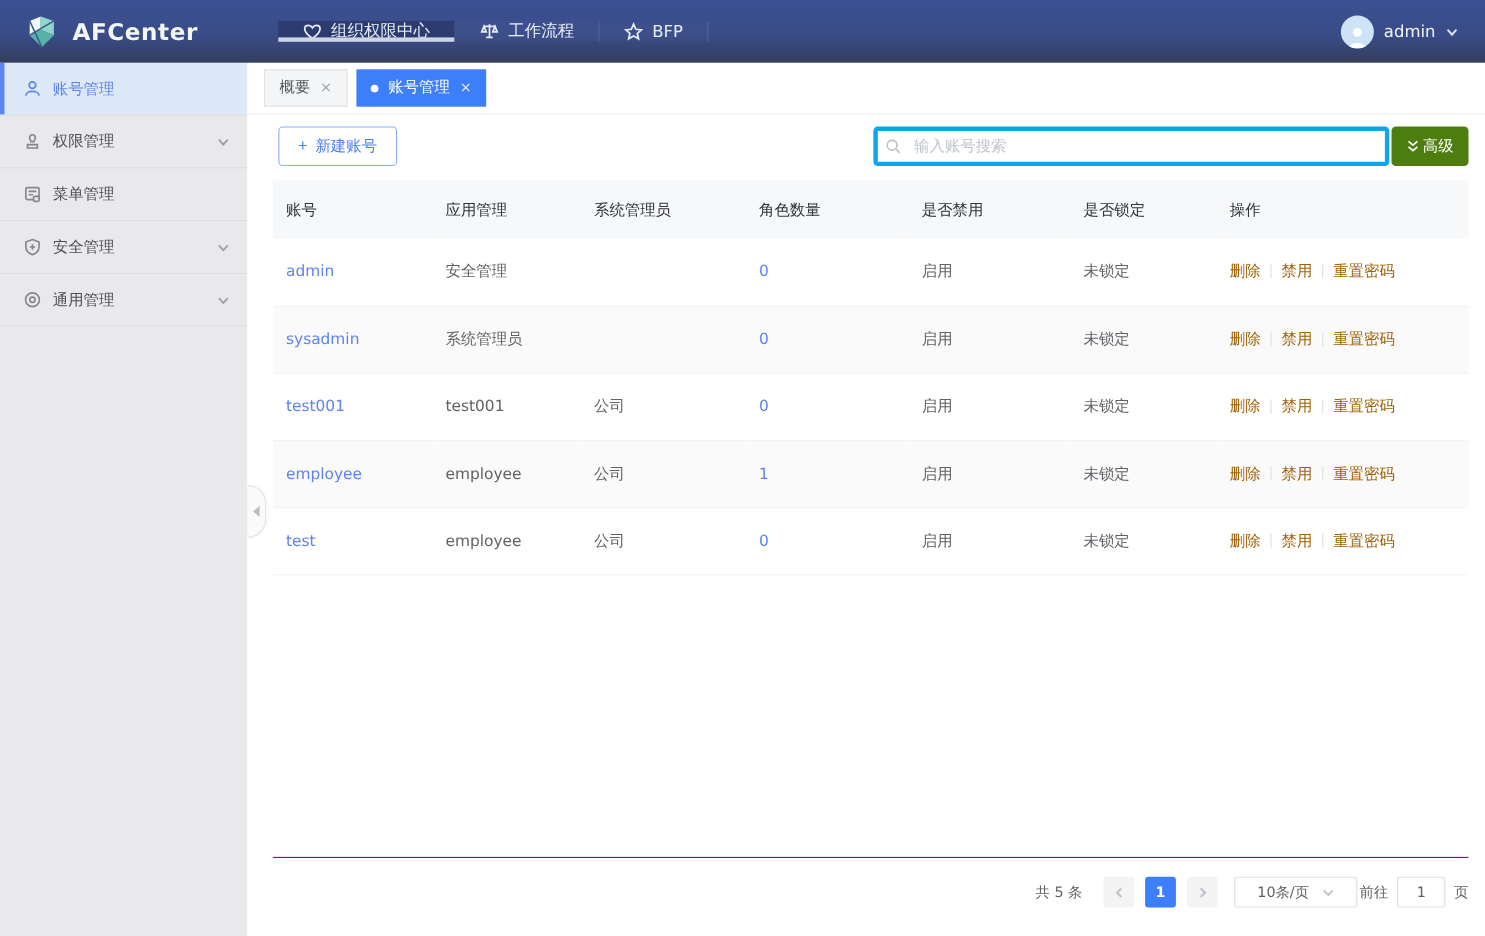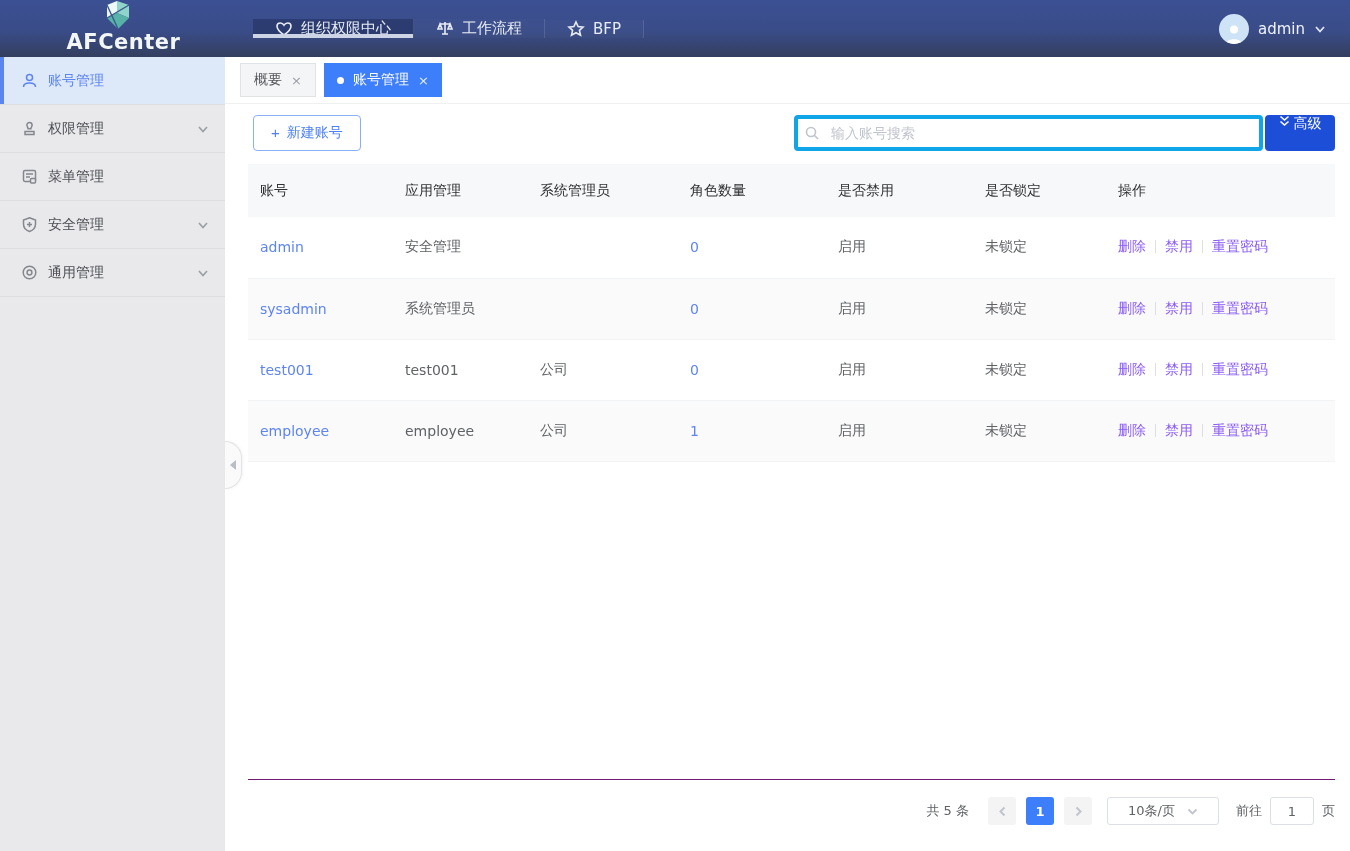--- a/index.html
+++ b/index.html
@@ -3,21 +3,21 @@
 <meta charset="utf-8">
 <style>
   * { margin:0; padding:0; box-sizing:border-box; }
   html,body { width:1350px; height:851px; overflow:hidden;
     font-family:"DejaVu Sans","Liberation Sans",sans-serif; background:#fff; }
 
   
   .header { position:absolute; top:0; left:0; width:1350px; height:57px;
     background:linear-gradient(180deg,#3b5093 0%,#3a4c88 55%,#333e5e 100%);
     display:flex; align-items:stretch; z-index:20; }
-  .logo-area { width:225px; display:flex; align-items:center; padding-left:22px;flex-direction:column; }
+  .logo-area { width:225px; display:flex; align-items:center; padding-left:22px; }
   .logo-mark { width:34px; height:30px; margin-right:10px; }
   .logo-text { color:#f2f6f5; font-size:21px; font-weight:bold; letter-spacing:.5px; }
   .top-nav { display:flex; align-items:center;margin-left:28px; }
   .nav-item { display:flex; align-items:center; gap:8px; padding:0 22px;
     color:#e8ecf5; font-size:15px; cursor:pointer; position:relative;
     border-right:1px solid rgba(255,255,255,.12); background:rgba(255,255,255,.02); }
   .nav-item .nicon { width:18px; height:18px; stroke:#e8ecf5; fill:none;
     stroke-width:1.6; }
   .nav-item.active { background:rgba(10,18,45,.28); }
   .nav-item.active::after { content:""; position:absolute; left:0; right:0;
@@ -71,57 +71,57 @@
     color:#4d80f4; font-size:14px; cursor:pointer; }
   .btn-new .plus { font-size:15px; }
   .toolbar-spacer { flex:1; }
   .search-wrap { position:relative; width:469px; height:36px; }
   .search-wrap input { width:100%; height:100%; border:4px solid #0ea5e9;
     border-radius:4px; padding:0 10px 0 33px; font-size:14px; color:#333;
     outline:none; font-family:inherit; }
   .search-wrap input::placeholder { color:#c0c4cc; }
   .search-icon { position:absolute; left:10px; top:10px; width:16px; height:16px;
     stroke:#c0c4cc; fill:none; stroke-width:1.6; }
-  .btn-advanced { height:36px; width:70px; margin-left:2px; background:#1d4ed8;
+  .btn-advanced { height:36px; width:70px; margin-left:2px; background:#4d7c0f;
     border:none; border-radius:4px; color:#fff; font-size:14px; cursor:pointer;
-    display:inline-flex; align-items:flex-start; justify-content:center; gap:4px;
+    display:inline-flex; align-items:center; justify-content:center; gap:4px;
     font-family:inherit; }
   .btn-advanced svg { width:11px; height:12px; stroke:#fff; fill:none; stroke-width:1.6; }
 
   
   .table-wrap { margin:3px 15px 0 23px; }
   table { width:100%; border-collapse:collapse; table-layout:fixed; }
   thead th { height:53px; background:#f7f8f9; text-align:left; font-weight:normal;
     color:#303133; font-size:14px; padding:0 0 0 12px; }
   tbody td { height:61px; color:#606266; font-size:14px; padding:0 0 0 12px;
     border-bottom:1px solid #f2f3f6; overflow:hidden; white-space:nowrap; }
   tbody tr.striped { background:#fafafa; }
   a.tlink { color:#5e84f1; text-decoration:none; cursor:pointer; }
-  td.ops a { color:#8b5cf6; }
+  td.ops a { color:#a16207; }
   td.ops .sep { display:inline-block; width:1px; height:13px; background:#dcdfe6;
     margin:0 9px; vertical-align:-2px; }
 
   
   .footer { position:absolute; left:23px; right:15px; bottom:0; height:72px;
     border-top:1px solid #701a75; display:flex; align-items:flex-start;
     justify-content:flex-end; padding-top:17px; }
   .pager { display:flex; align-items:center; font-size:13px; color:#606266; }
   .total-label { margin-right:14px; }
   .pg-btn { width:28px; height:28px; border-radius:3px; background:#f4f4f5;
     display:flex; align-items:center; justify-content:center; margin:0 5px;
     cursor:pointer; }
   .pg-btn svg { width:11px; height:11px; stroke:#c0c4cc; fill:none; stroke-width:2; }
   .pg-page { width:28px; height:28px; border-radius:3px; background:#3d7efb;
     color:#fff; display:flex; align-items:center; justify-content:center;
     font-size:13px; font-weight:bold; margin:0 5px; cursor:pointer; }
   .size-select { width:112px; height:28px; border:1px solid #dcdfe6; border-radius:3px;
     margin-left:10px; display:flex; align-items:center; justify-content:center;
     gap:12px; cursor:pointer; color:#606266; }
   .size-select svg { width:11px; height:11px; stroke:#c0c4cc; fill:none; stroke-width:1.8; }
-  .goto-label { margin-left:17px; }
+  .goto-label { margin-left:2px; }
   .goto-input { width:44px; height:28px; border:1px solid #dcdfe6; border-radius:3px;
     margin:0 8px; text-align:center; font-size:13px; color:#606266; outline:none;
     font-family:inherit; }
 </style>
 </head>
 <body>
 
 <div class="header">
   <div class="logo-area">
     <svg class="logo-mark" viewBox="0 0 34 30">
@@ -313,20 +313,31 @@
           <td>未锁定</td>
           <td class="ops">
             <a class="tlink">删除</a><span class="sep"></span><a class="tlink">禁用</a><span class="sep"></span><a class="tlink">重置密码</a>
           </td>
         </tr>
         <tr class="striped">
           <td><a class="tlink">employee</a></td>
           <td>employee</td>
           <td>公司</td>
           <td><a class="tlink">1</a></td>
+          <td>启用</td>
+          <td>未锁定</td>
+          <td class="ops">
+            <a class="tlink">删除</a><span class="sep"></span><a class="tlink">禁用</a><span class="sep"></span><a class="tlink">重置密码</a>
+          </td>
+        </tr>
+        <tr>
+          <td><a class="tlink">test</a></td>
+          <td>employee</td>
+          <td>公司</td>
+          <td><a class="tlink">0</a></td>
           <td>启用</td>
           <td>未锁定</td>
           <td class="ops">
             <a class="tlink">删除</a><span class="sep"></span><a class="tlink">禁用</a><span class="sep"></span><a class="tlink">重置密码</a>
           </td>
         </tr>
       </tbody>
     </table>
   </div>
 

